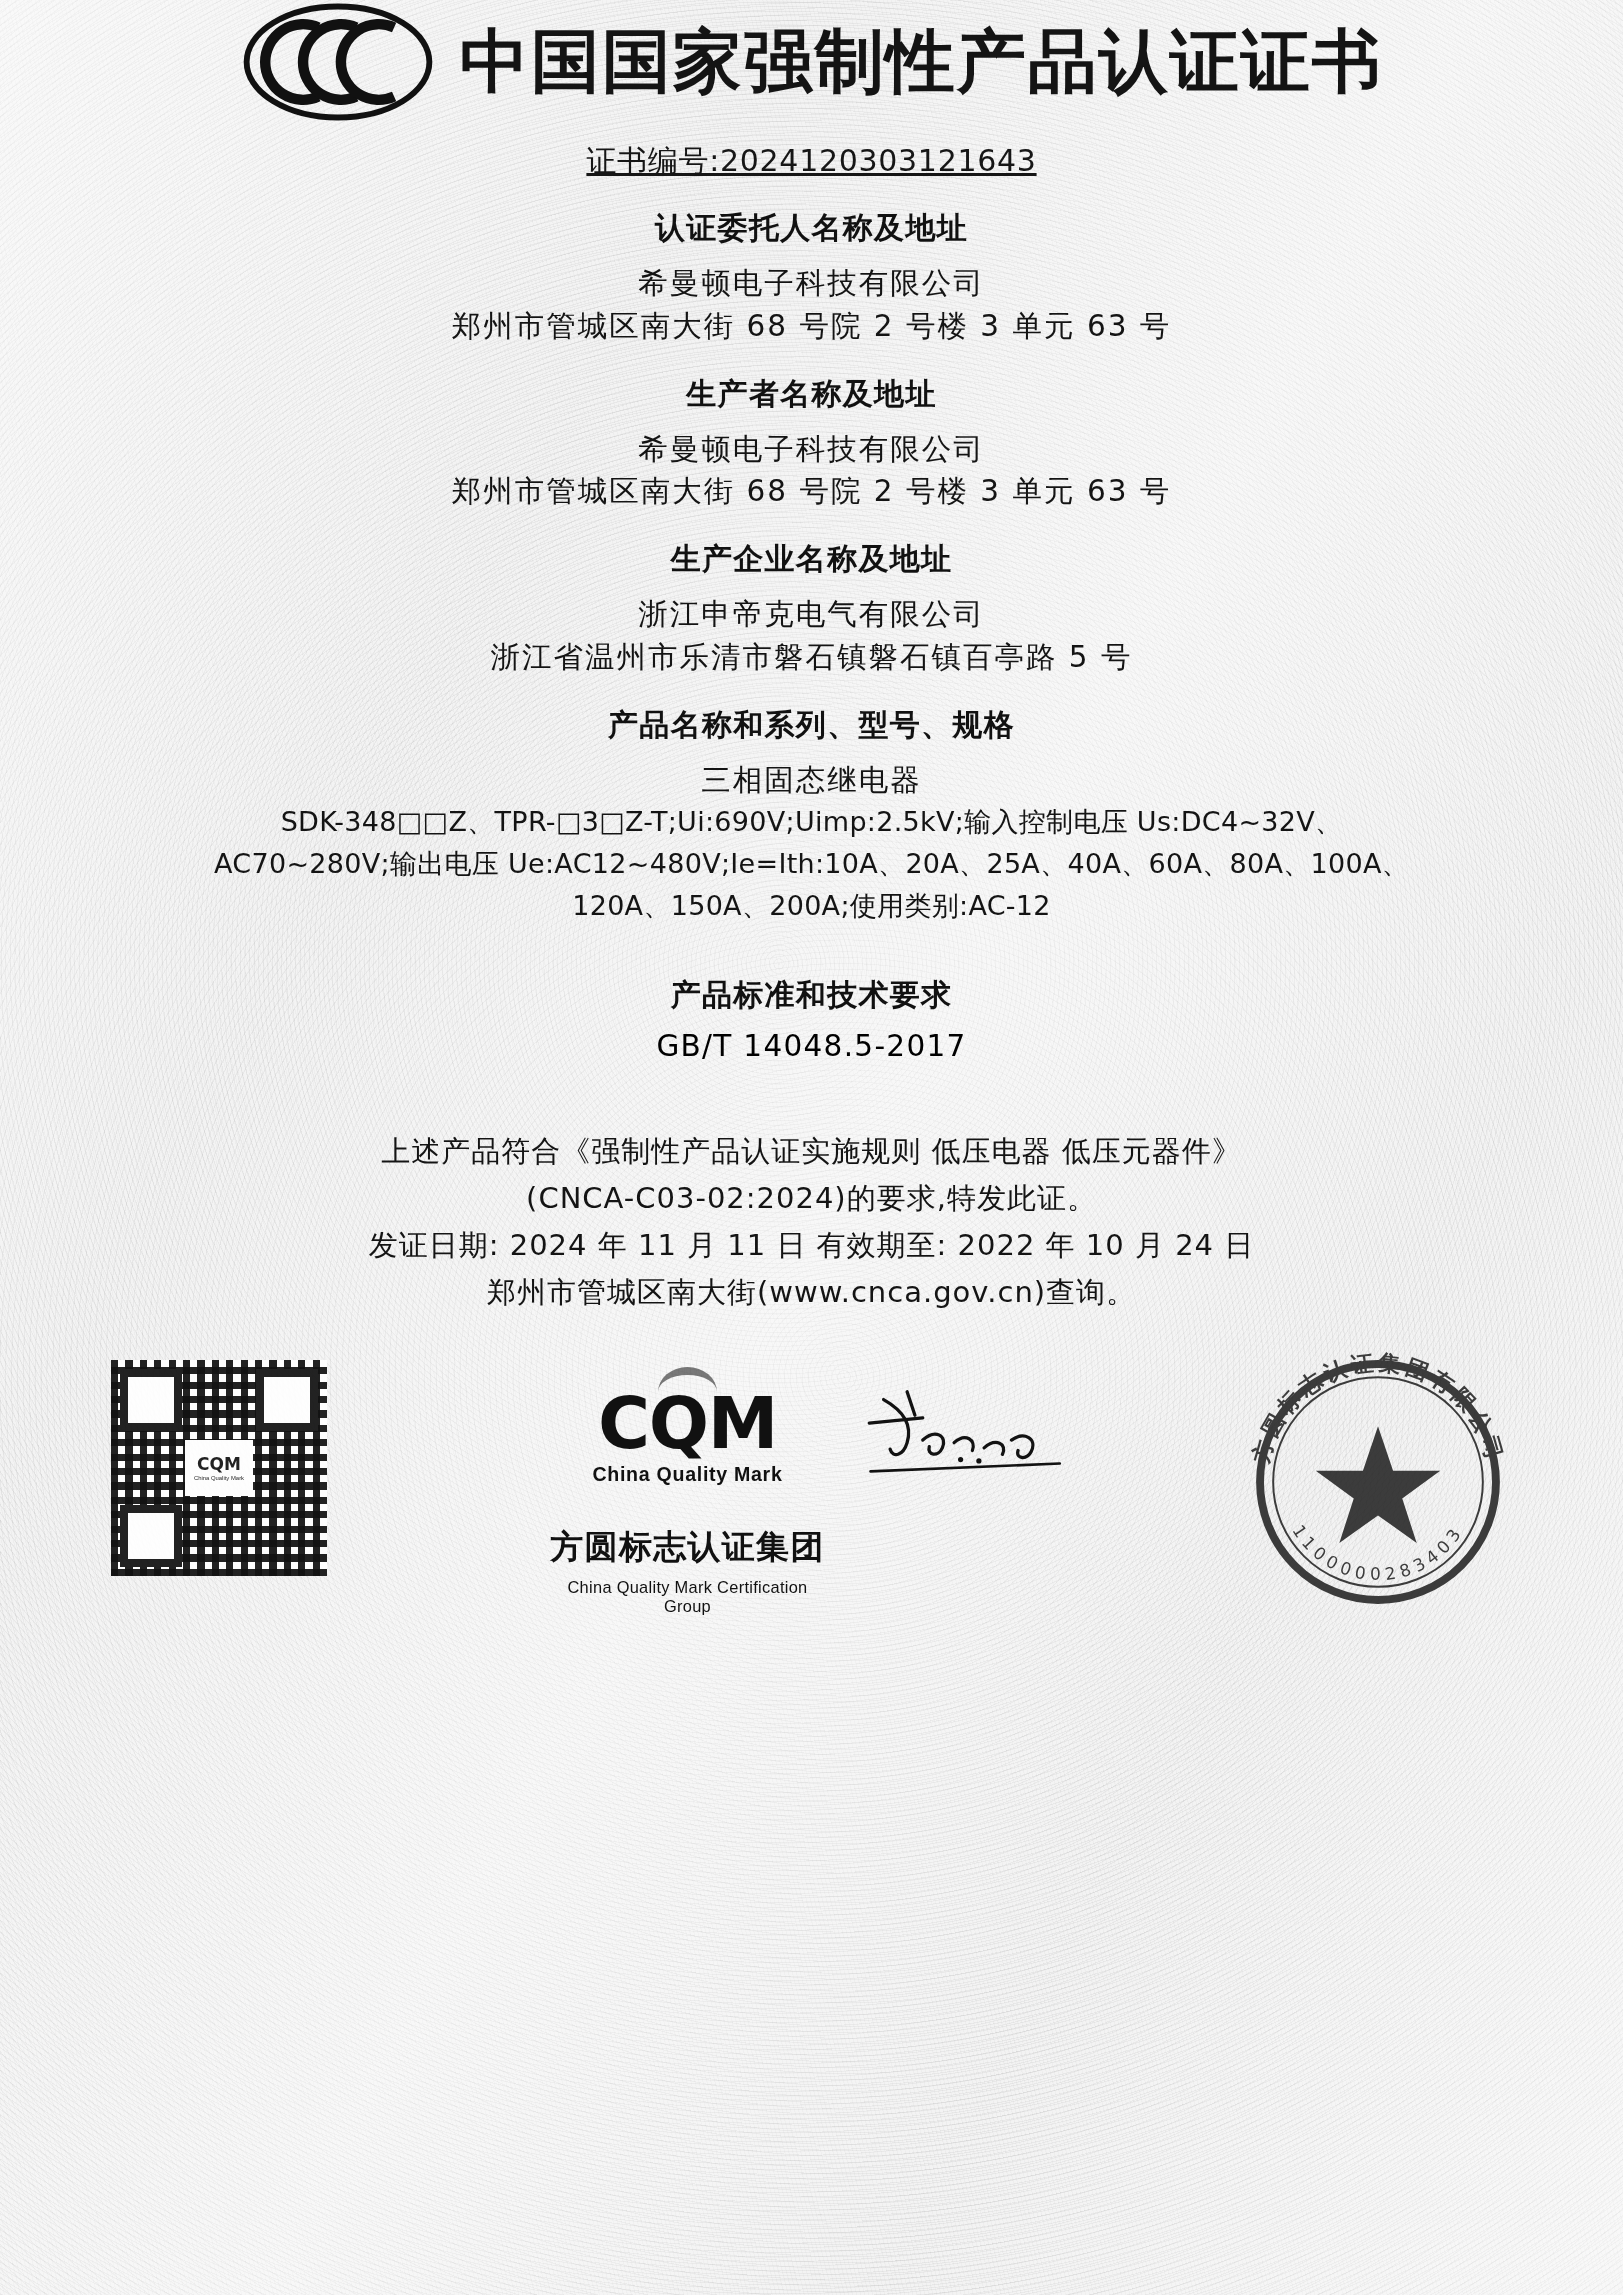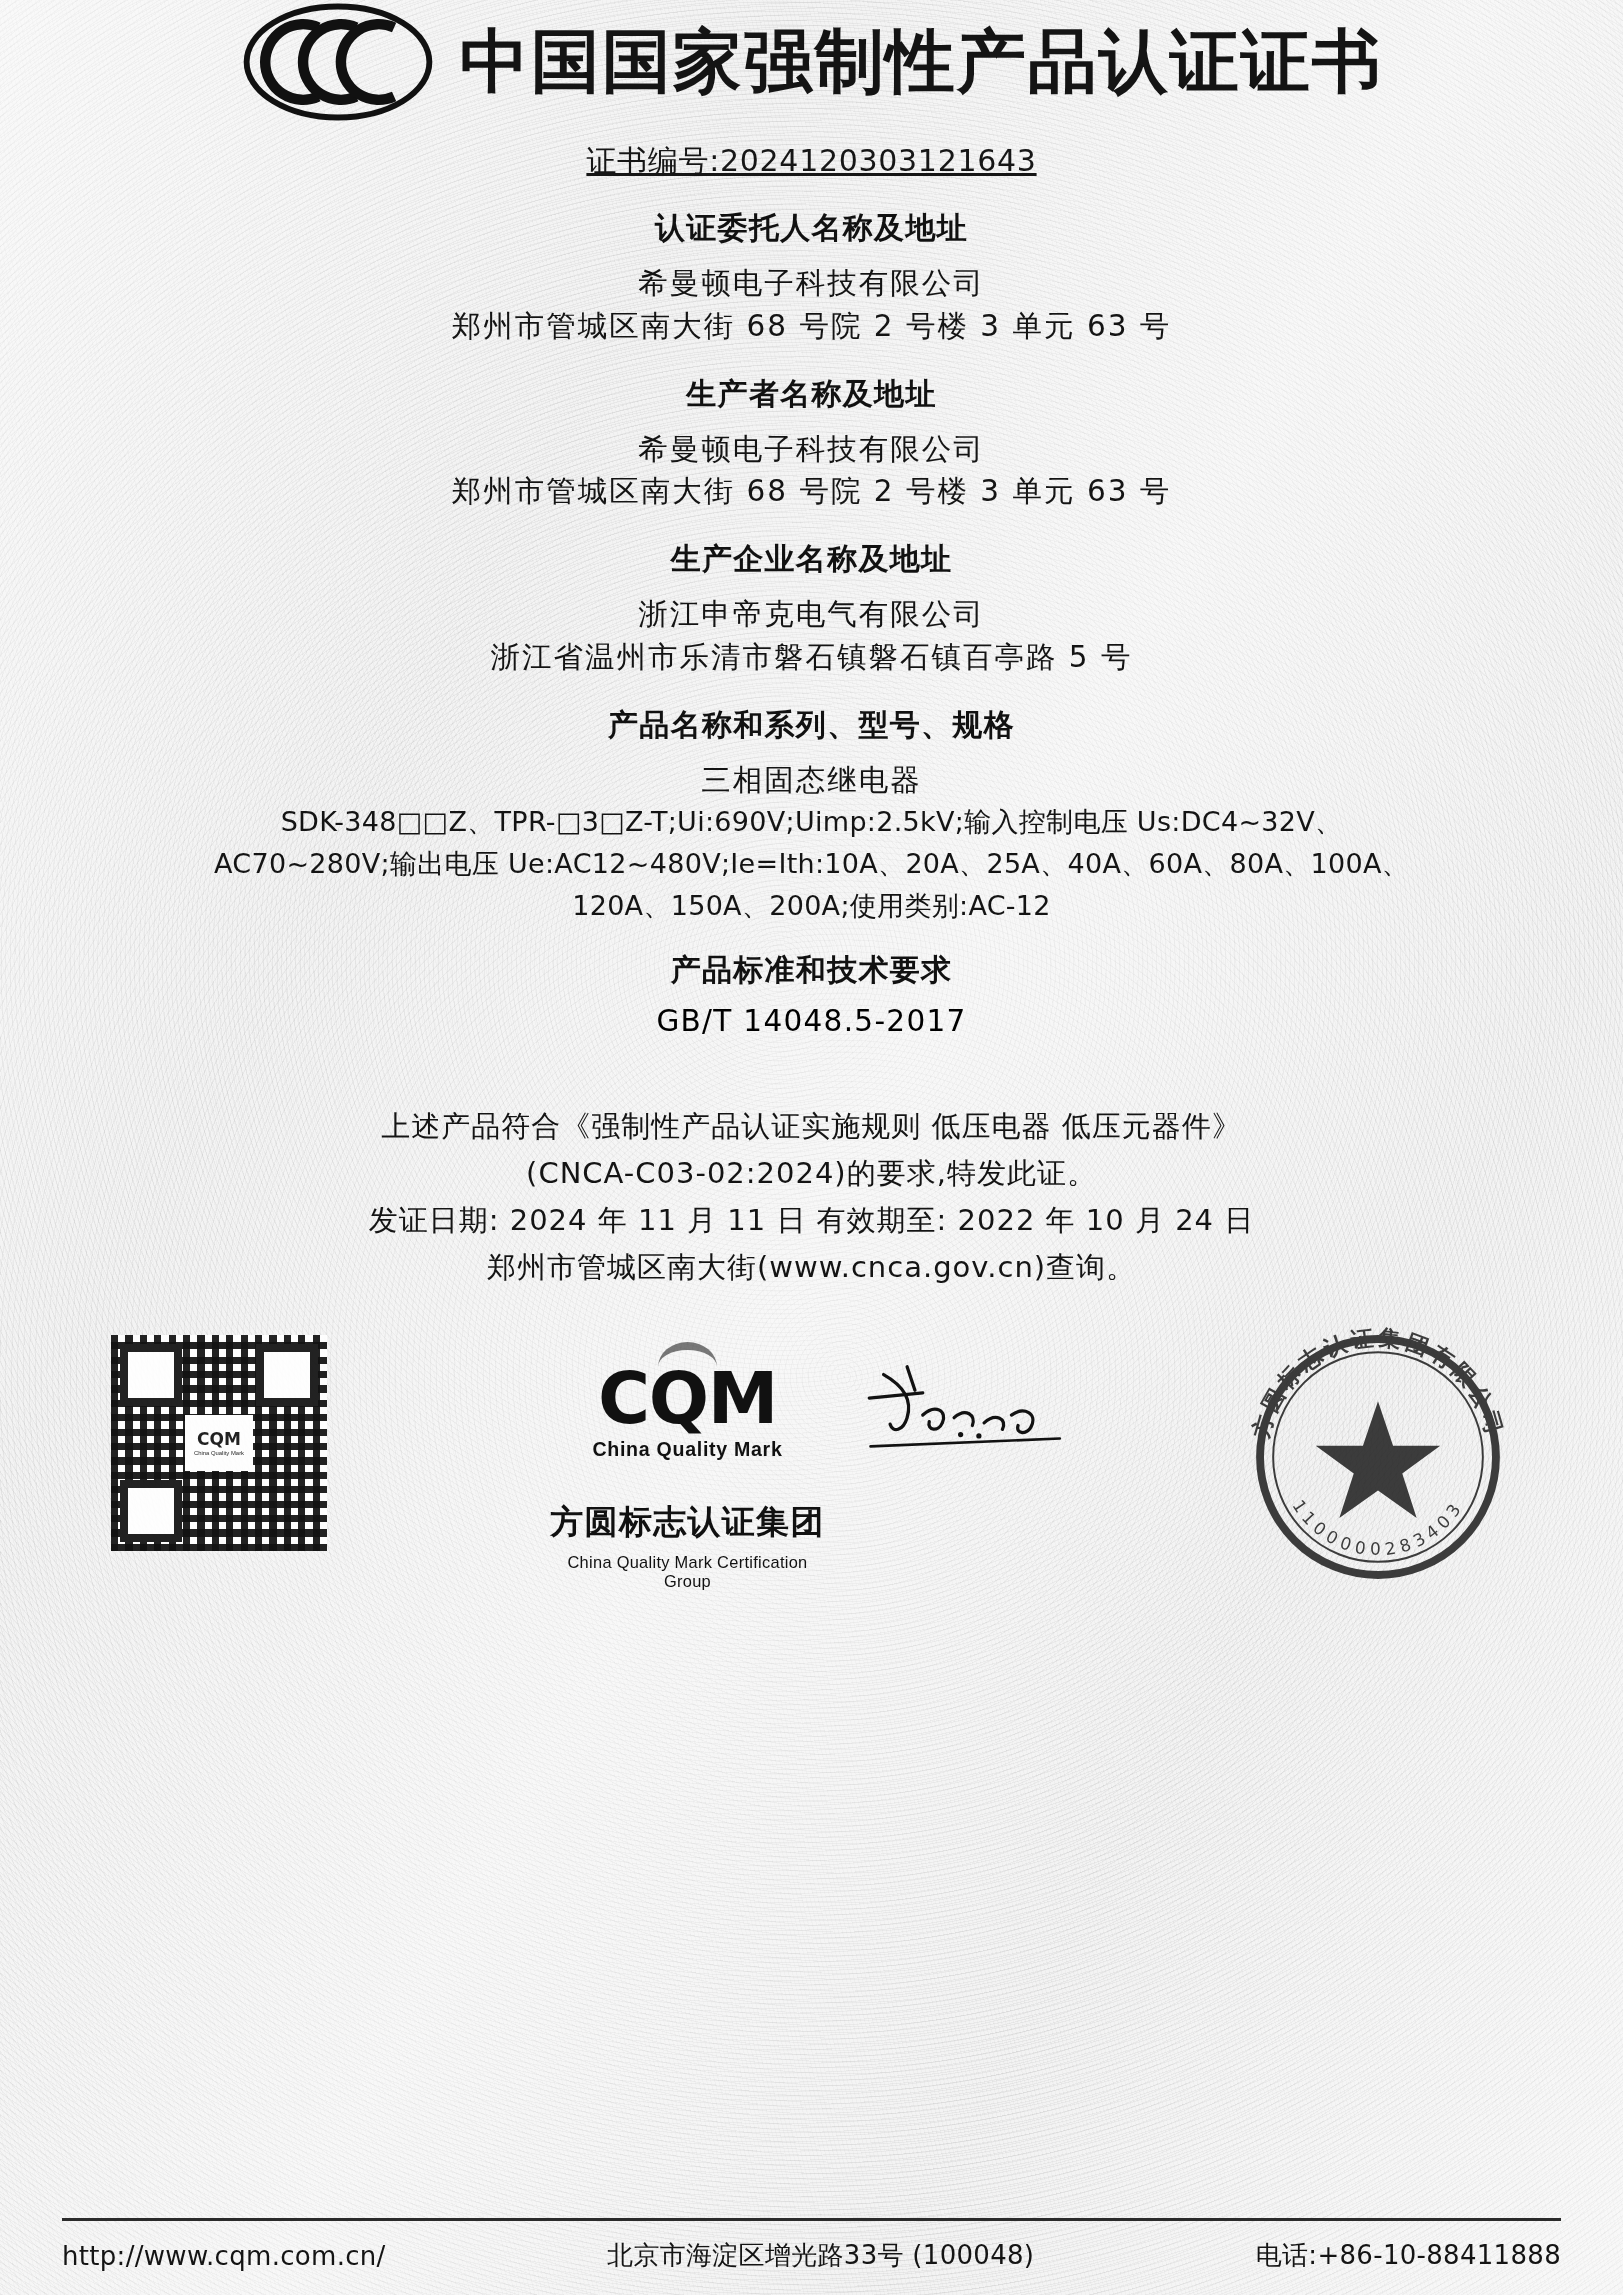--- a/index.html
+++ b/index.html
@@ -88,21 +88,21 @@
   }
   .spec-line {
     font-family: "DejaVu Sans", sans-serif;
     font-size: 27px;
     color: #141414;
     line-height: 1.55;
     letter-spacing: 0.3px;
     text-align: center;
   }
   .std-block {
-    margin-top: 23px;
+    margin-top: 48px;
   }
   .std-value {
     font-family: "DejaVu Sans", sans-serif;
     font-size: 29.5px;
     letter-spacing: 1.3px;
   }
 
   .statement {
     margin-top: 65px;
     text-align: center;
@@ -367,22 +367,14 @@
           </text>
           <text font-family="DejaVu Sans, sans-serif" font-size="26" fill="#1d1d1d" letter-spacing="8">
             <textPath href="#arcBottom" startOffset="50%" text-anchor="middle">1100000283403</textPath>
           </text>
         </g>
       </svg>
 
     </div>
   </div>
 
-  <div class="footer">
-    <div class="footer-rule"></div>
-    <div class="footer-row">
-      <div>http://www.cqm.com.cn/</div>
-      <div>北京市海淀区增光路33号 (100048)</div>
-      <div>电话:+86-10-88411888</div>
-    </div>
-  </div>
 </div>
 
 
 </body></html>

